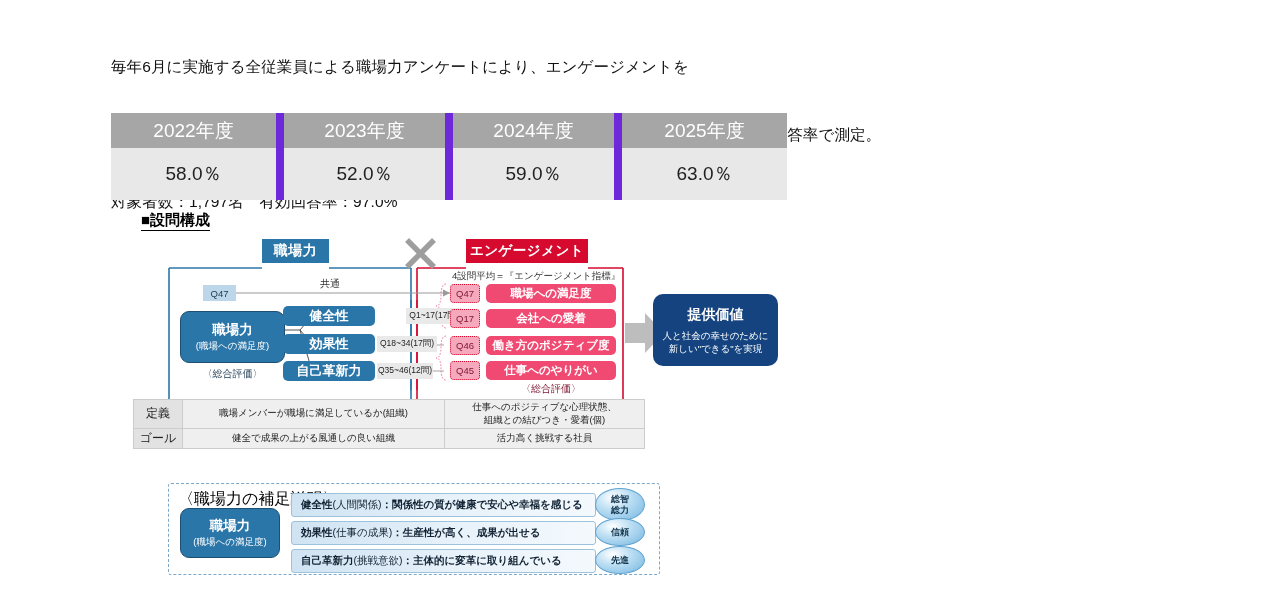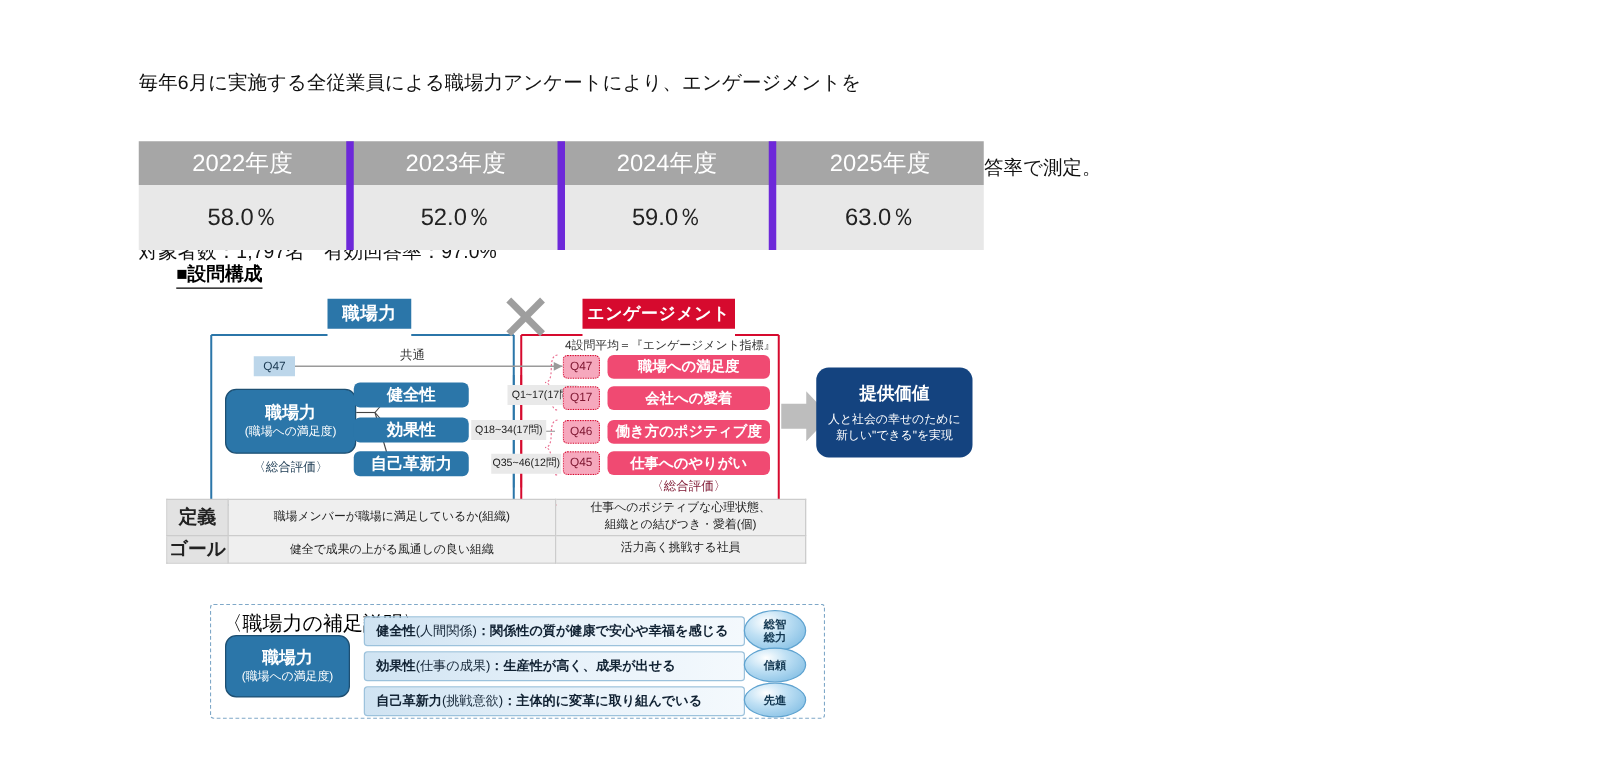--- a/index.html
+++ b/index.html
@@ -29,21 +29,21 @@
 
   
   #year-table {
     position: absolute;
     left: 111px; top: 113px;
     border-collapse: collapse;
   }
   #year-table th, #year-table td {
     width: 169px;
     text-align: center;
-    border-right: 6px solid #6d28d9;
+    border-right: 8px solid #6d28d9;
     box-sizing: border-box;
   }
   #year-table th:last-child, #year-table td:last-child { border-right: none; }
   #year-table th {
     height: 35px;
     background: #a6a6a6;
     color: #ffffff;
     font-size: 19px;
     font-weight: normal;
   }
@@ -166,21 +166,21 @@
     table-layout: fixed;
   }
   #def-table td {
     border: 1px solid #cccccc;
     box-sizing: border-box;
     text-align: center;
     vertical-align: middle;
   }
   #def-table .lab {
     width: 49px; background: #e2e2e2;
-    font-size: 15px; font-weight: bold; color: #222;
+    font-size: 12px; font-weight: normal; color: #222;
   }
   #def-table .c1 { width: 262px; background: #efefef; font-size: 9.5px; color: #222; }
   #def-table .c2 { width: 200px; background: #efefef; font-size: 9.5px; color: #222; line-height: 1.35; }
   #def-table tr.r1 td { height: 27px; }
   #def-table tr.r2 td { height: 19px; }
 
   
   #bottom-panel {
     position: absolute;
     left: 168px; top: 483px;
@@ -301,21 +301,21 @@
   </div>
   <div class="el sogo-label" style="left:180px; top:367px; width:105px;">〈総合評価〉</div>
 
   <div class="el pill-blue" style="left:283px; top:306px; width:92px; height:20px;">健全性</div>
   <div class="el range-chip" style="left:377px; top:308px; width:56px; height:16px;margin-left:29px;">Q1~17(17問)</div>
 
   <div class="el pill-blue" style="left:283px; top:334px; width:92px; height:20px;">効果性</div>
   <div class="el range-chip" style="left:377px; top:336px; width:60px; height:16px;">Q18~34(17問)</div>
 
   <div class="el pill-blue" style="left:283px; top:361px; width:92px; height:20px;">自己革新力</div>
-  <div class="el range-chip" style="left:377px; top:363px; width:56px; height:16px;margin-left:16px;">Q35~46(12問)</div>
+  <div class="el range-chip" style="left:377px; top:363px; width:56px; height:16px;">Q35~46(12問)</div>
 
   <div class="el avg-note" style="left:452px; top:270px;">4設問平均＝『エンゲージメント指標』</div>
 
   <div class="el qchip-pink" style="left:450px; top:284px; width:30px; height:19px;">Q47</div>
   <div class="el pill-pink" style="left:486px; top:284px; width:130px; height:19px;">職場への満足度</div>
 
   <div class="el qchip-pink" style="left:450px; top:309px; width:30px; height:19px;">Q17</div>
   <div class="el pill-pink" style="left:486px; top:309px; width:130px; height:19px;">会社への愛着</div>
 
   <div class="el qchip-pink" style="left:450px; top:336px; width:30px; height:19px;">Q46</div>

